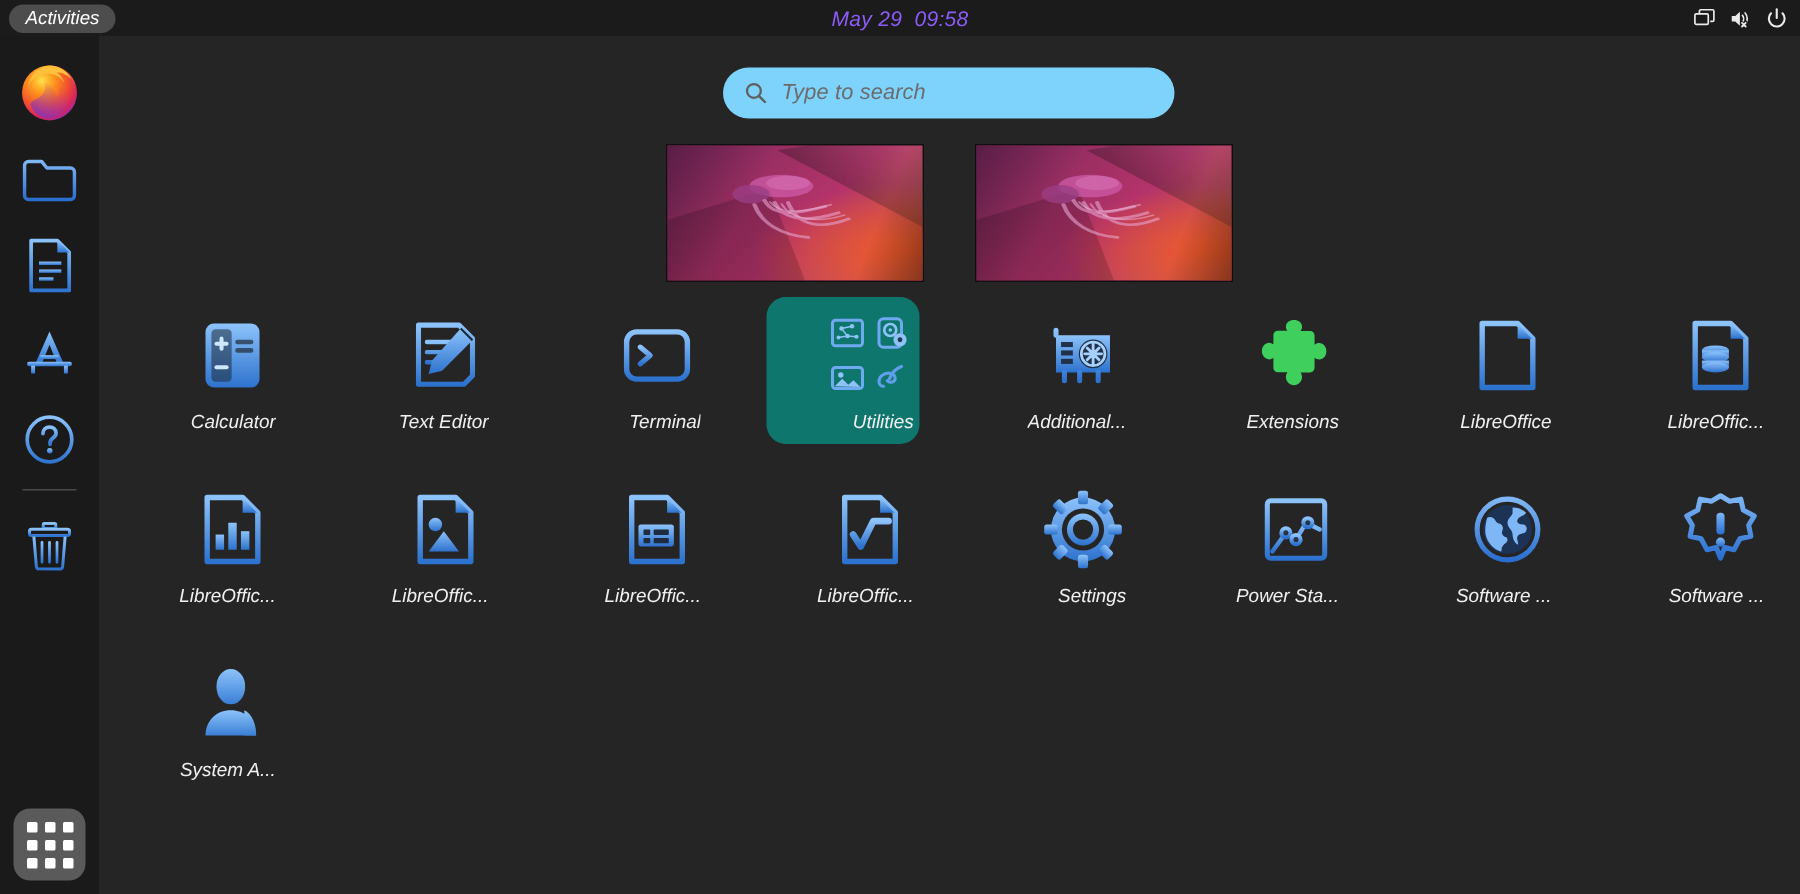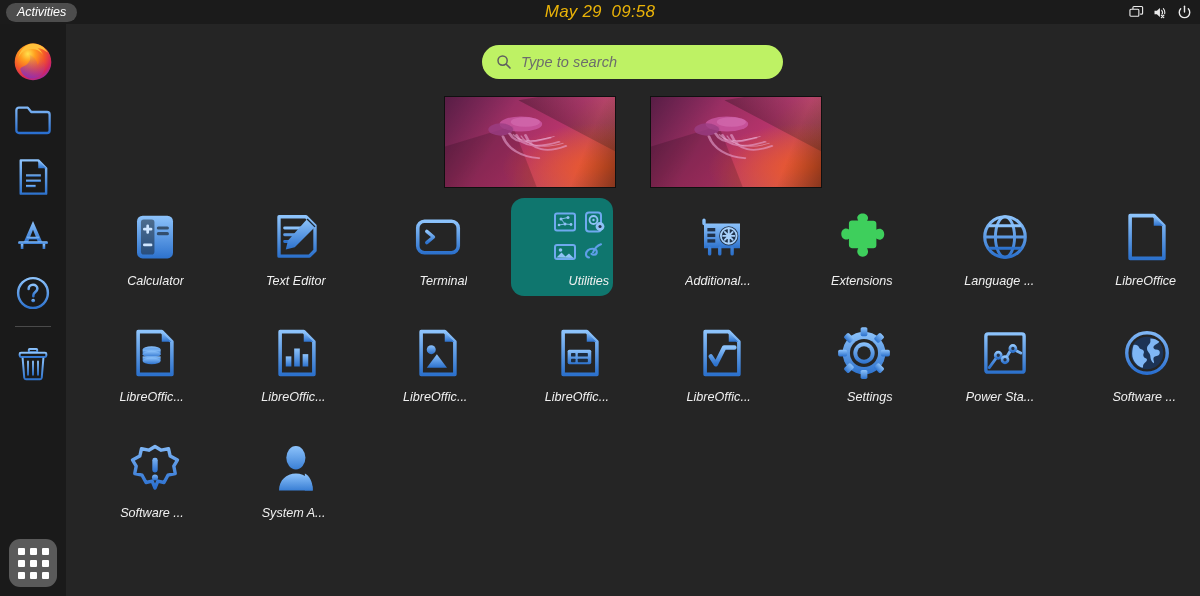--- a/index.html
+++ b/index.html
@@ -17,21 +17,21 @@
     background:#1b1b1b; display:flex; align-items:center;
     color:#f2f2f2; font-size:12px;
   }
   #activities-btn {
     margin-left:6px; padding:2px 11px 3px; border-radius:11px;
     background:#4d4d4d; color:#ffffff; font-size:12.5px; font-weight:400;
     line-height:14px; cursor:pointer;
   }
   #clock {
     position:absolute; left:50%; top:0; transform:translateX(-50%);
-    height:24px; line-height:24px; font-size:17px; color:#eab308;
+    height:24px; line-height:24px; font-size:14px; color:#8b5cf6;
     letter-spacing:0.2px; white-space:pre; cursor:pointer;
   }
   #status-area {
     position:absolute; right:8px; top:0; height:24px;
     display:flex; align-items:center; gap:9px;
   }
   #status-area .sysicon { width:15px; height:15px; display:block; cursor:pointer; }
   #status-area svg { display:block; }
 
   
@@ -54,21 +54,21 @@
     display:flex; align-items:center; justify-content:center; cursor:pointer;
   }
   #show-apps-grid { display:grid; grid-template-columns:repeat(3,7px); gap:5px; }
   #show-apps-grid i { display:block; width:7px; height:7px; background:#ffffff; border-radius:1px; }
 
   
   #search-wrap {
     position:absolute; left:482px; top:45px; width:301px; height:34px;
   }
   #search-entry {
-    width:100%; height:34px; border-radius:17px; background:#bef264;
+    width:100%; height:34px; border-radius:17px; background:#7dd3fc;
     display:flex; align-items:center; padding-left:14px; cursor:text;text-align:center;
   }
   #search-icon { width:16px; height:16px; flex:none; }
   #search-placeholder {
     margin-left:9px; color:#6c6c6c; font-size:14.5px; letter-spacing:0.1px;
   }
 
   
   #workspaces {
     position:absolute; left:0; top:96px; width:1200px; height:92px;
@@ -452,36 +452,20 @@
           <path d="M18 7c0-2.4 2.2-4 4.8-4s4.8 1.6 4.8 4c0 1-.4 1.8-.9 2.5h5.6c1.6 0 2.7 1.1 2.7 2.7v5.4
                    c.8-.6 1.7-1 2.8-1 2.5 0 4.2 2.2 4.2 4.9s-1.7 4.9-4.2 4.9c-1.1 0-2-.4-2.8-1v5.9c0 1.6-1.1 2.7-2.7 2.7h-5.6
                    c.5.8.9 1.7.9 2.8 0 2.6-2.2 4.8-4.8 4.8S18 39.3 18 36.7c0-1.1.4-2 .9-2.8h-5.6c-1.6 0-2.7-1.1-2.7-2.7v-5.7
                    c-.7.5-1.6.8-2.5.8-2.5 0-4.3-2.2-4.3-4.9s1.8-4.9 4.3-4.9c.9 0 1.8.3 2.5.8v-5.2c0-1.6 1.1-2.7 2.7-2.7h5.6
                    c-.5-.7-.9-1.5-.9-2.5z" fill="#3ecf5c"></path>
         </svg>
       </div>
       <div class="app-label">Extensions</div>
     </div>
 
-    <div class="app-item">
-      <div class="app-icon">
-        <svg viewBox="0 0 48 48" width="54" height="54">
-          <defs>
-              <linearGradient id="lgG" x1="0" y1="0" x2="0" y2="1">
-            <stop offset="0%" stop-color="#8dc3fb"></stop>
-                <stop offset="100%" stop-color="#2d72cd"></stop>
-              </linearGradient>
-            </defs>
-          <circle cx="24" cy="24" r="18" fill="none" stroke="url(#lgG)" stroke-width="2.8"></circle>
-          <ellipse cx="24" cy="24" rx="8.5" ry="18" fill="none" stroke="url(#lgG)" stroke-width="2.6"></ellipse>
-          <path d="M6.4 24h35.2M9.5 14h29M9.5 34h29" stroke="url(#lgG)" stroke-width="2.6"></path>
-        </svg>
-      </div>
-      <div class="app-label">Language ...</div>
-    </div>
 
     <div class="app-item">
       <div class="app-icon">
         <svg viewBox="0 0 48 48" width="54" height="54">
           <defs>
               <linearGradient id="lo1" x1="0" y1="0" x2="0" y2="1">
             <stop offset="0%" stop-color="#8dc3fb"></stop>
                 <stop offset="100%" stop-color="#2d72cd"></stop>
               </linearGradient>
             </defs>

